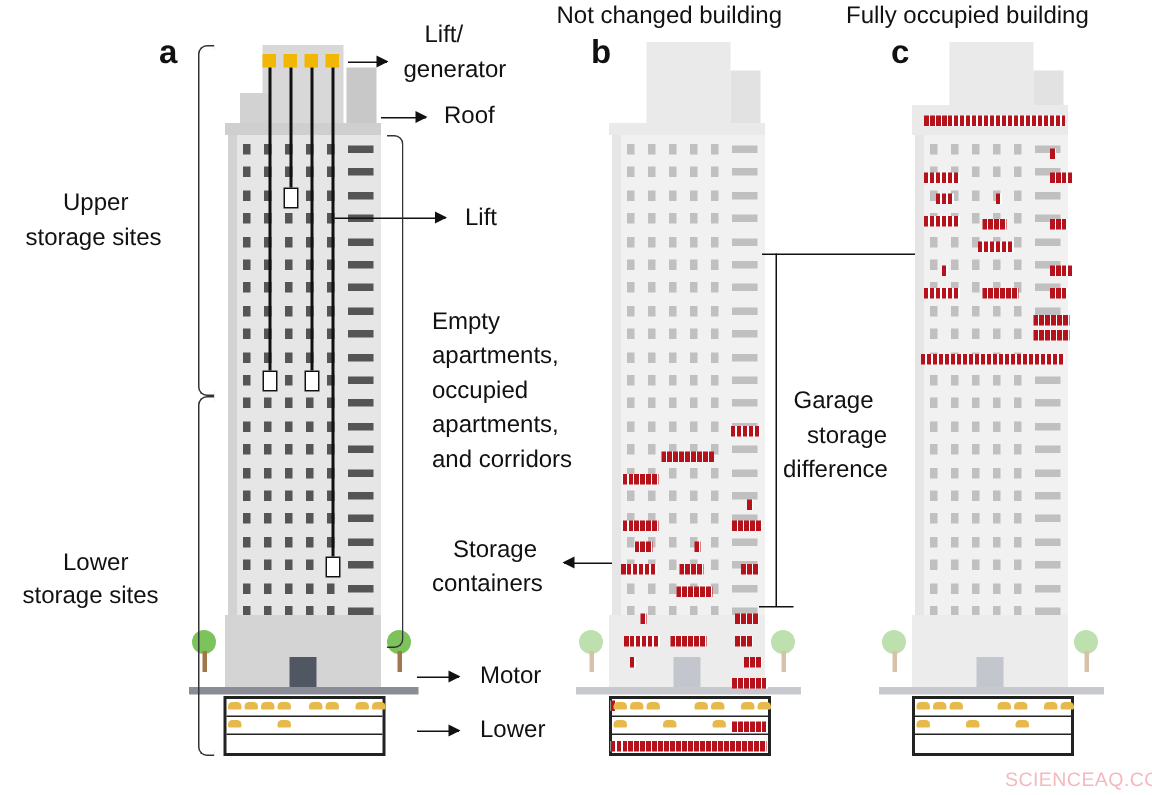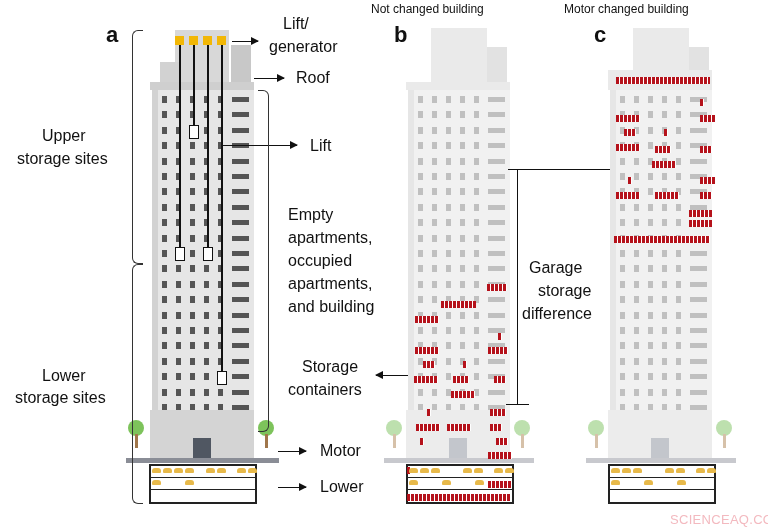--- a/index.html
+++ b/index.html
@@ -1,20 +1,20 @@
 <!DOCTYPE html>
 <html><head>
 <meta charset="utf-8">
 <style>
   html,body{margin:0;padding:0;background:#fff;}
   body{width:768px;height:530px;position:relative;overflow:hidden;font-family:"Liberation Sans",sans-serif;color:#111;}
   .abs{position:absolute;}
   .lbl{position:absolute;font-size:16px;line-height:20px;color:#111;white-space:nowrap;}
   .panel-letter{position:absolute;font-weight:bold;font-size:22px;}
-  .title{position:absolute;font-size:12px;white-space:nowrap;top:2px;text-align:center;}
+  .title{position:absolute;font-size:16px;white-space:nowrap;top:2px;text-align:center;}
   .tower{position:absolute;}
   .crown{position:absolute;background:#dcdcdc;}
   .body-b{position:absolute;background:#e6e6e6;border-left:6px solid #d2d2d2;}
   .win{position:absolute;width:5px;height:7px;background:#555;}
   .wide{position:absolute;width:17px;height:5px;background:#555;}
   .faded .win,.faded .wide{background:#c0c0c0;}
   .faded .crown{background:#eaeaea;}
   .faded .body-b{background:#f1f1f1;border-left-color:#e6e6e6;}
   .base{position:absolute;background:#d0d0d0;}
   .faded .base{background:#ececec;}
@@ -35,21 +35,21 @@
   .arrow{position:absolute;height:1px;background:#111;}
   .arrow.right::after{content:"";position:absolute;right:-1px;top:-4px;border-left:8px solid #111;border-top:4.5px solid transparent;border-bottom:4.5px solid transparent;}
   .arrow.left::before{content:"";position:absolute;left:-1px;top:-4px;border-right:8px solid #111;border-top:4.5px solid transparent;border-bottom:4.5px solid transparent;}
   .brace{position:absolute;border:1px solid #333;}
   .watermark{position:absolute;font-size:13px;color:#f3b9bf;letter-spacing:0.3px;}
 </style>
 </head>
 <body>
 
 <div class="title" style="left:371px;">Not changed building</div>
-<div class="title" style="left:564px;">Motor changed building</div>
+<div class="title" style="left:564px;">Fully occupied building</div>
 
 <div class="panel-letter" style="left:106px;top:22px;">a</div>
 <div class="panel-letter" style="left:394px;top:22px;">b</div>
 <div class="panel-letter" style="left:594px;top:22px;">c</div>
 
 <div class="tower" style="left:0;top:0;">
   <div class="crown" style="left:175px;top:30px;width:54px;height:54px;background:#d8d8d8;"></div>
   <div class="crown" style="left:231px;top:45px;width:20px;height:42px;background:#c8c8c8;"></div>
   <div class="crown" style="left:160px;top:62px;width:20px;height:25px;background:#d2d2d2;"></div>
   <div class="crown" style="left:150px;top:82px;width:104px;height:8px;background:#cfcfcf;"></div>
@@ -239,21 +239,21 @@
 <div class="brace" style="left:132px;top:30px;width:10px;height:232px;border-right:none;border-radius:6px 0 0 6px;"></div>
 <div class="lbl" style="left:42px;top:366px;">Lower</div>
 <div class="lbl" style="left:15px;top:388px;">storage sites</div>
 <div class="brace" style="left:132px;top:264px;width:10px;height:238px;border-right:none;border-radius:6px 0 0 6px;"></div>
 
 <div class="brace" style="left:258px;top:90px;width:10px;height:340px;border-left:none;border-radius:0 6px 6px 0;"></div>
 <div class="lbl" style="left:288px;top:205px;">Empty</div>
 <div class="lbl" style="left:288px;top:228px;">apartments,</div>
 <div class="lbl" style="left:288px;top:251px;">occupied</div>
 <div class="lbl" style="left:288px;top:274px;">apartments,</div>
-<div class="lbl" style="left:288px;top:297px;">and building</div>
+<div class="lbl" style="left:288px;top:297px;">and corridors</div>
 
 <div class="lbl" style="left:302px;top:357px;">Storage</div>
 <div class="lbl" style="left:288px;top:380px;">containers</div>
 <div class="arrow left" style="left:376px;top:375px;width:33px;"></div>
 
 <div class="lbl" style="left:320px;top:441px;">Motor</div>
 <div class="arrow right" style="left:278px;top:451px;width:28px;"></div>
 <div class="lbl" style="left:320px;top:477px;">Lower</div>
 <div class="arrow right" style="left:278px;top:487px;width:28px;"></div>
 

